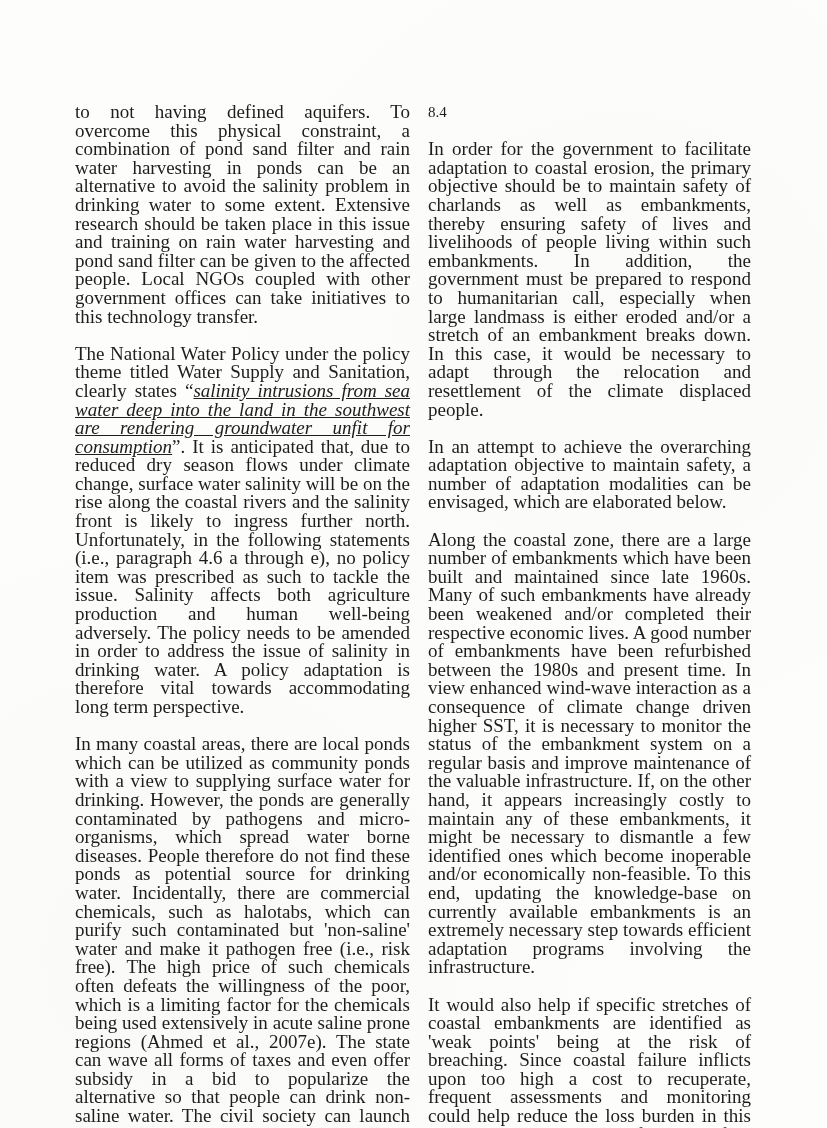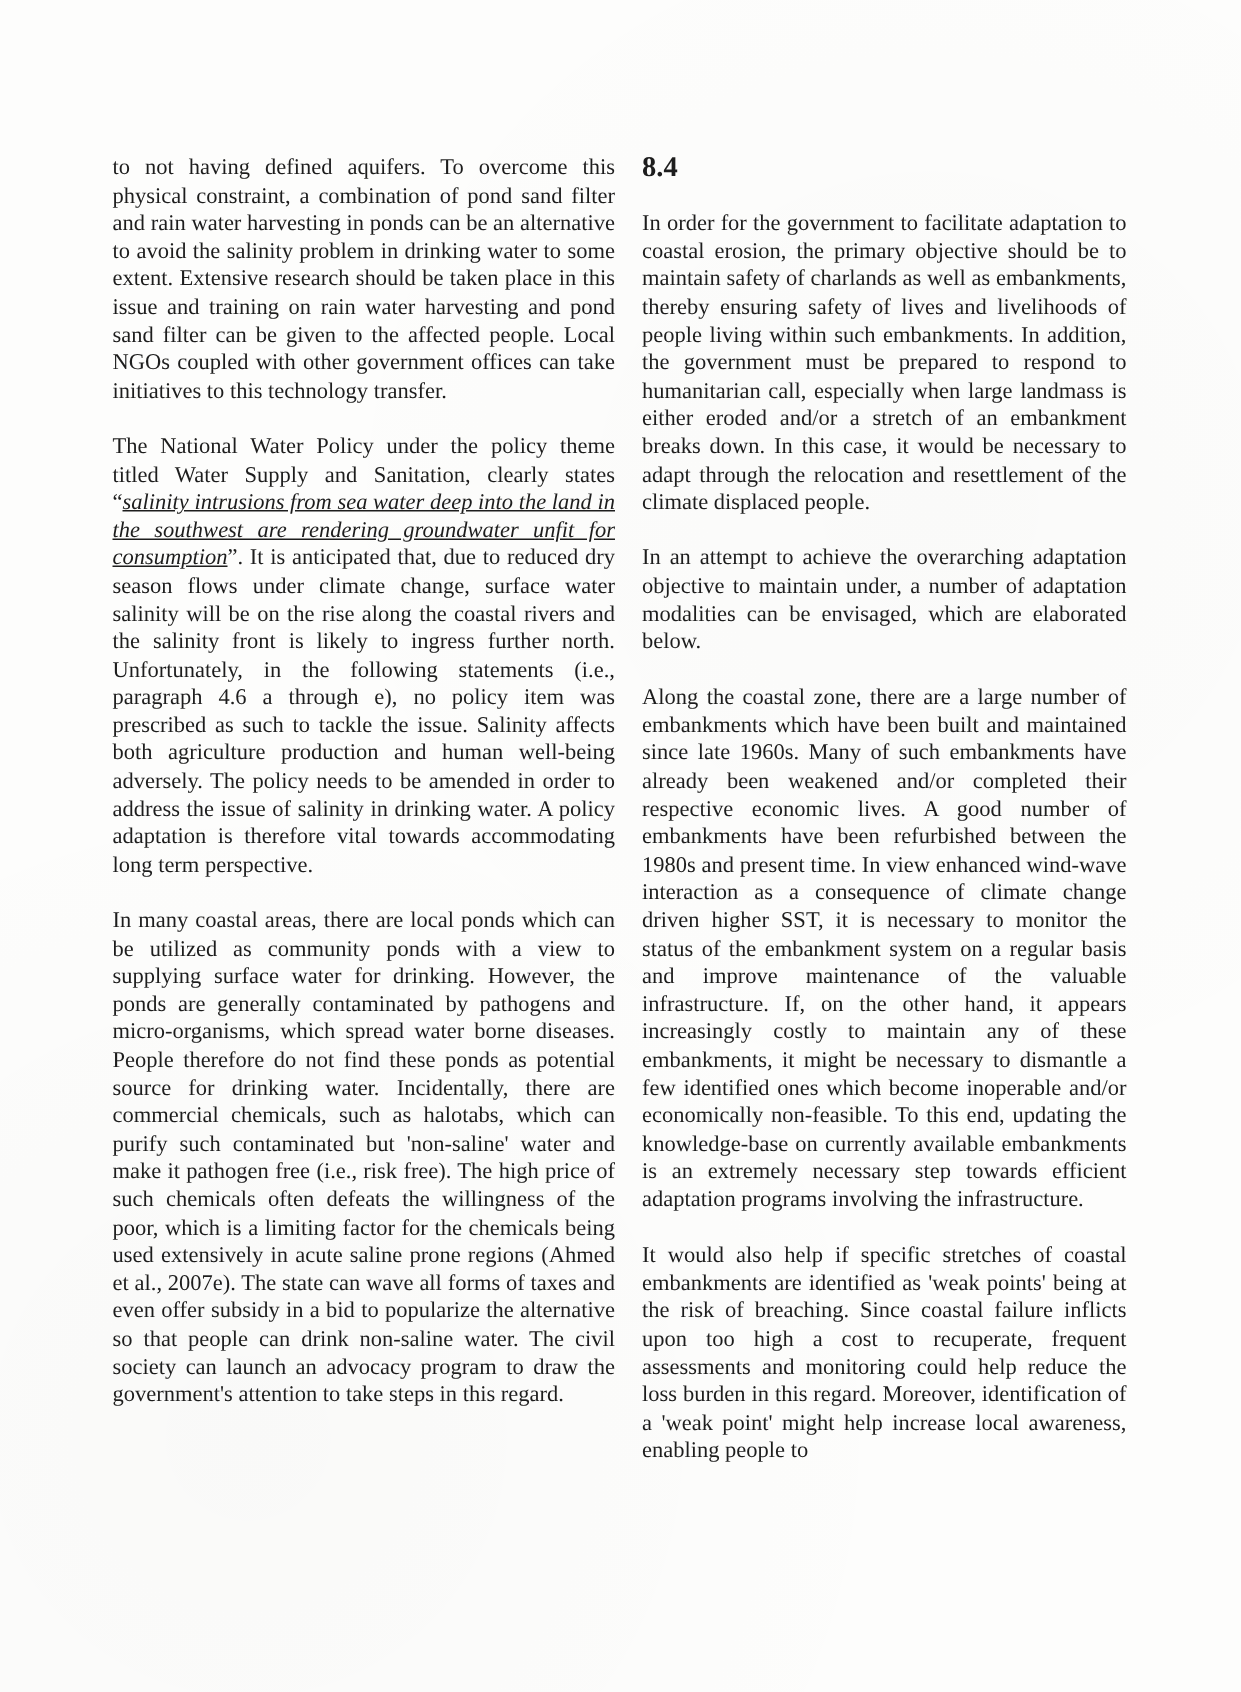--- a/index.html
+++ b/index.html
@@ -31,36 +31,36 @@
   .col-left {
     left: 75px;
     width: 335px;
   }
   .col-right {
     left: 428px;
     width: 323px;
   }
   .col p {
     margin: 0 0 18.6px 0;
-    font-size: 15px;
+    font-size: 19px;
     line-height: 18.6px;
     text-align: justify;
     text-justify: inter-word;
   }
   .col p:last-child {
     margin-bottom: 0;
   }
   .quote-italic {
     font-style: italic;
     text-decoration: underline;
   }
   .section-heading {
     display: flex;
-    font-weight: bold;
-    font-size: 19px;
+    font-weight: normal;
+    font-size: 15px;
     line-height: 18.6px;
     margin: 0 0 18.6px 0;
   }
   .section-heading .num {
     width: 54px;
     flex-shrink: 0;
   }
   .section-heading .title {
     flex: 1;
     text-align: justify;
@@ -85,19 +85,19 @@
     <p>to not having defined aquifers. To overcome this physical constraint, a combination of pond sand filter and rain water harvesting in ponds can be an alternative to avoid the salinity problem in drinking water to some extent. Extensive research should be taken place in this issue and training on rain water harvesting and pond sand filter can be given to the affected people. Local NGOs coupled with other government offices can take initiatives to this technology transfer.</p>
     <p><span>The National Water Policy under the policy theme titled Water Supply and Sanitation, clearly states “</span><span class="quote-italic">salinity intrusions from sea water deep into the land in the southwest are rendering groundwater unfit for consumption</span><span>”. It is anticipated that, due to reduced dry season flows under climate change, surface water salinity will be on the rise along the coastal rivers and the salinity front is likely to ingress further north. Unfortunately, in the following statements (i.e., paragraph 4.6 a through e), no policy item was prescribed as such to tackle the issue. Salinity affects both agriculture production and human well-being adversely. The policy needs to be amended in order to address the issue of salinity in drinking water. A policy adaptation is therefore vital towards accommodating long term perspective.</span></p>
     <p>In many coastal areas, there are local ponds which can be utilized as community ponds with a view to supplying surface water for drinking. However, the ponds are generally contaminated by pathogens and micro-organisms, which spread water borne diseases. People therefore do not find these ponds as potential source for drinking water. Incidentally, there are commercial chemicals, such as halotabs, which can purify such contaminated but 'non-saline' water and make it pathogen free (i.e., risk free). The high price of such chemicals often defeats the willingness of the poor, which is a limiting factor for the chemicals being used extensively in acute saline prone regions (Ahmed et al., 2007e). The state can wave all forms of taxes and even offer subsidy in a bid to popularize the alternative so that people can drink non-saline water. The civil society can launch an advocacy program to draw the government's attention to take steps in this regard.</p>
   </div>
 
   <div class="col col-right">
     <div class="section-heading">
       <span class="num">8.4</span>
     </div>
     <p>In order for the government to facilitate adaptation to coastal erosion, the primary objective should be to maintain safety of charlands as well as embankments, thereby ensuring safety of lives and livelihoods of people living within such embankments. In addition, the government must be prepared to respond to humanitarian call, especially when large landmass is either eroded and/or a stretch of an embankment breaks down. In this case, it would be necessary to adapt through the relocation and resettlement of the climate displaced people.</p>
-    <p>In an attempt to achieve the overarching adaptation objective to maintain under, a number of adaptation modalities can be envisaged, which are elaborated below.</p>
+    <p>In an attempt to achieve the overarching adaptation objective to maintain safety, a number of adaptation modalities can be envisaged, which are elaborated below.</p>
     <p>Along the coastal zone, there are a large number of embankments which have been built and maintained since late 1960s. Many of such embankments have already been weakened and/or completed their respective economic lives. A good number of embankments have been refurbished between the 1980s and present time. In view enhanced wind-wave interaction as a consequence of climate change driven higher SST, it is necessary to monitor the status of the embankment system on a regular basis and improve maintenance of the valuable infrastructure. If, on the other hand, it appears increasingly costly to maintain any of these embankments, it might be necessary to dismantle a few identified ones which become inoperable and/or economically non-feasible. To this end, updating the knowledge-base on currently available embankments is an extremely necessary step towards efficient adaptation programs involving the infrastructure.</p>
     <p>It would also help if specific stretches of coastal embankments are identified as 'weak points' being at the risk of breaching. Since coastal failure inflicts upon too high a cost to recuperate, frequent assessments and monitoring could help reduce the loss burden in this regard. Moreover, identification of a 'weak point' might help increase local awareness, enabling people to</p>
   </div>
 
 
 </div>
 
 </body></html>

